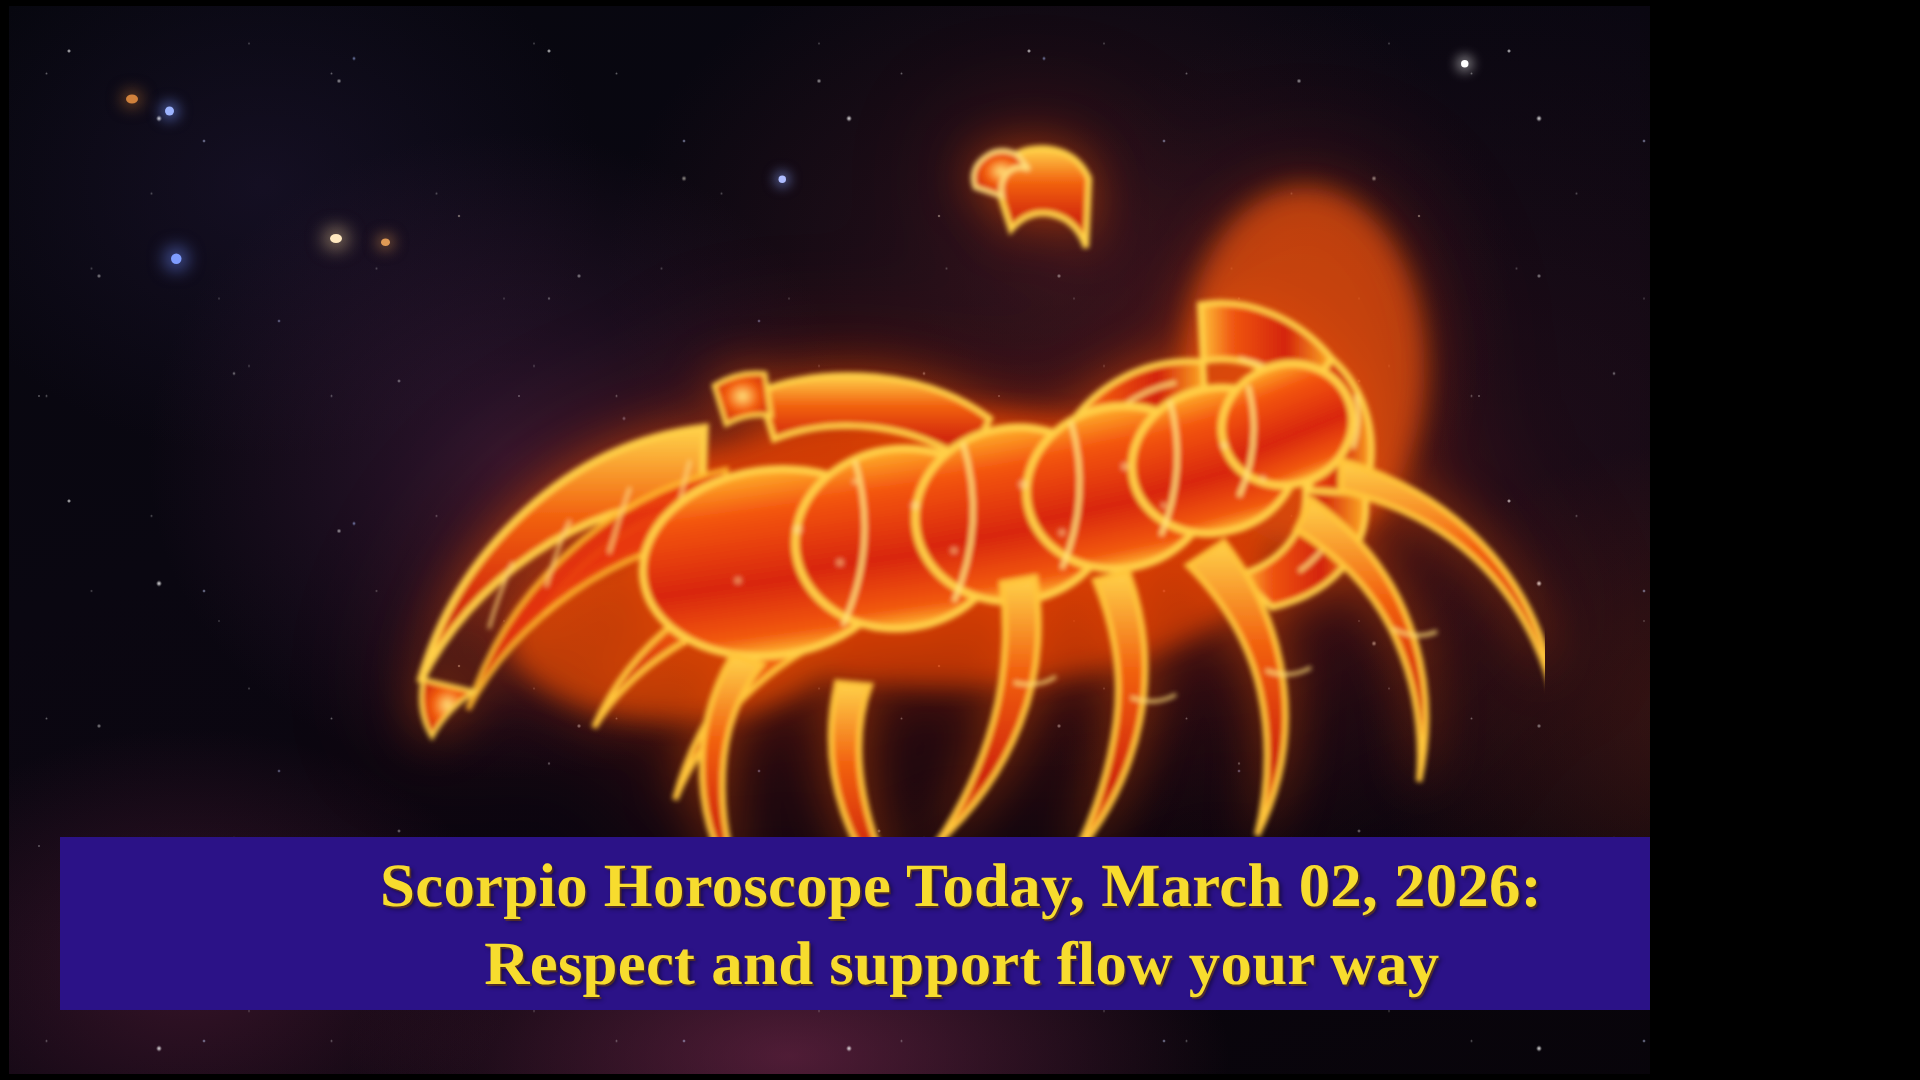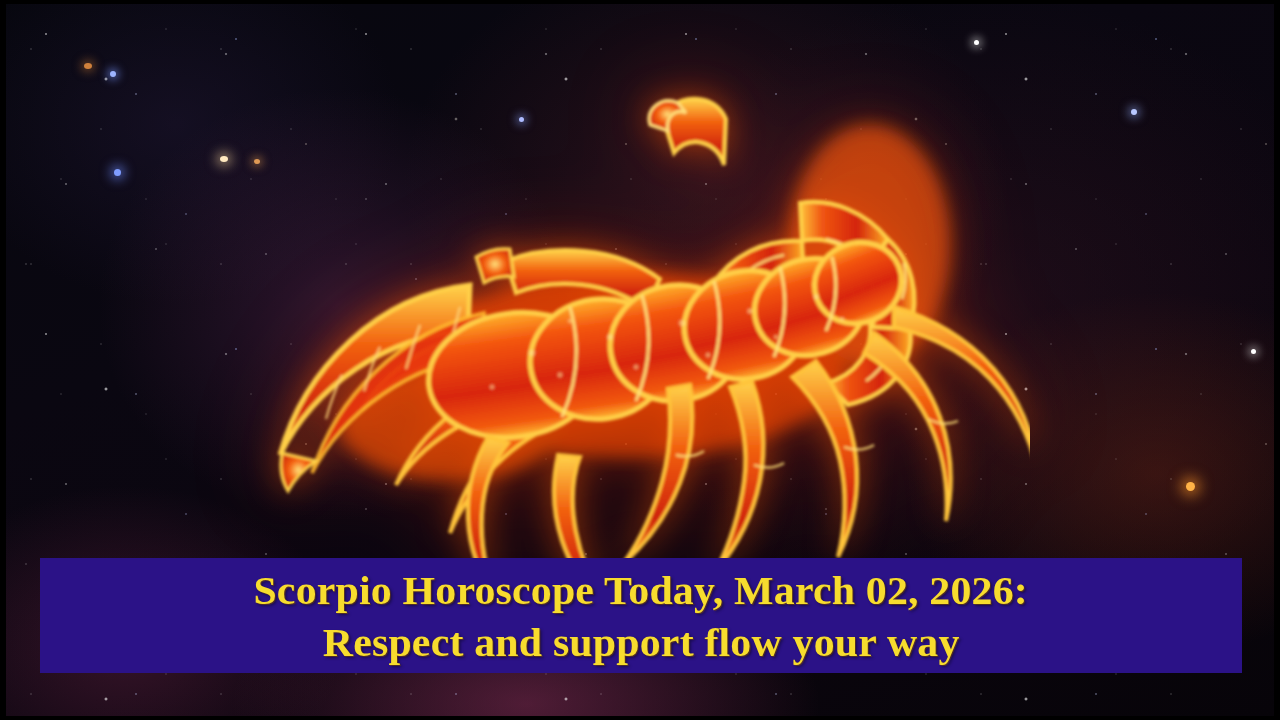--- a/index.html
+++ b/index.html
@@ -6,21 +6,21 @@
   * { margin:0; padding:0; box-sizing:border-box; }
   html, body {
     width:1280px; height:720px;
     background:#000;
     overflow:hidden;
     font-family:"Liberation Serif", serif;
   }
 
   #stage {
     position:relative;
-    width:1280px; height:720px;
+    width:1100px; height:720px;
     background:#000;
     overflow:hidden;
   }
 
   
   #space {
     position:absolute;
     left:6px; top:4px;
     width:1268px; height:712px;
     background:

